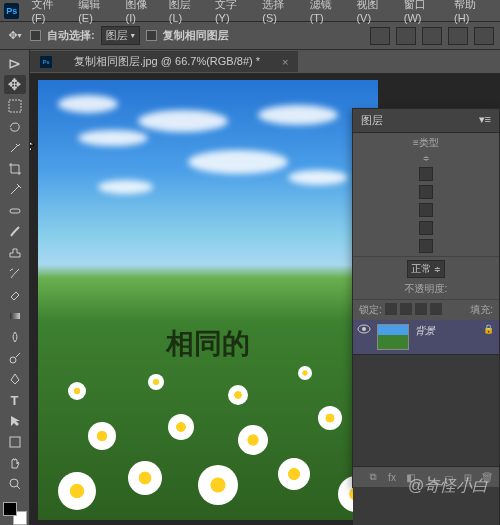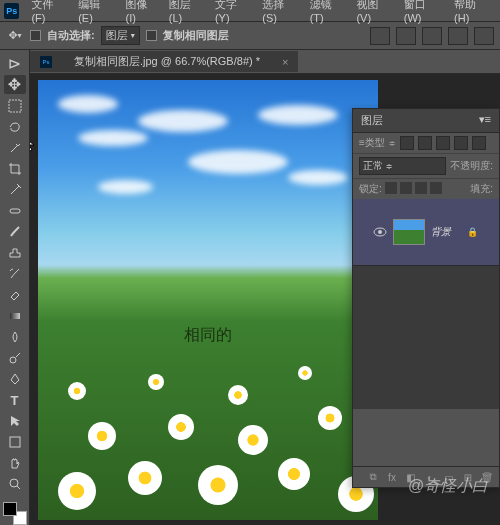--- a/index.html
+++ b/index.html
@@ -23,31 +23,31 @@
 .bg-sw { position: absolute; width: 14px; height: 14px; background: #fff; border: 1px solid #aaa; bottom: 0; right: 0; }
 .canvas-area { flex: 1; background: #262626; position: relative; overflow: hidden; }
 .doc-tab { background: #535353; display: flex; align-items: center; height: 24px; border-bottom: 1px solid #2a2a2a; }
 .tab { background: #3a3a3a; color: #ccc; font-size: 11px; padding: 3px 10px; display: flex; align-items: center; gap: 22px; }
 .tab-icon { width: 12px; height: 12px; background: #001e36; color: #31a8ff; font-size: 6px; display: flex; align-items: center; justify-content: center; border-radius: 1px; }
 .tab-close { color: #999; }
 .canvas { position: absolute; top: 30px; left: 8px; width: 340px; height: 440px; background: linear-gradient(to bottom, #2474d4 0%, #4a9ee8 20%, #87ceeb 35%, #a8d8f0 42%, #6ab050 45%, #3d8030 55%, #2d6020 100%); overflow: hidden; }
 .cloud { position: absolute; background: rgba(255,255,255,0.85); border-radius: 50%; filter: blur(3px); }
 .daisy { position: absolute; width: 20px; height: 20px; }
 .daisy::before { content: ''; position: absolute; inset: 0; background: radial-gradient(circle, #ffd020 0% 25%, #fff 28% 100%); border-radius: 50%; }
-.center-text { position: absolute; top: 245px; left: 0; right: 0; text-align: center; color: #1a3010; font-size: 16px; font-weight: normal; }
+.center-text { position: absolute; top: 245px; left: 0; right: 0; text-align: center; color: #1a3010; font-size: 28px; font-weight: bold; }
 .cursor { position: absolute; top: 85px; left: -8px; width: 18px; height: 18px; }
 .layers-panel { position: absolute; top: 108px; right: 0; width: 148px; height: 380px; background: #535353; border: 1px solid #2a2a2a; box-shadow: -2px 2px 8px rgba(0,0,0,0.3); }
 .panel-header { background: #424242; padding: 4px 8px; font-size: 11px; color: #ccc; border-bottom: 1px solid #2a2a2a; display: flex; justify-content: space-between; }
-.panel-row { display: flex; align-items: center; padding: 3px 6px; gap: 4px; font-size: 10px; color: #aaa; border-bottom: 1px solid #424242; }
+.panel-row { display: flex; align-items: center; padding: 3px 6px; gap: 4px; font-size: 10px; color: #aaa; border-bottom: 1px solid #424242; flex-direction: column; }
 .filter-icon { width: 14px; height: 14px; background: #3a3a3a; border: 1px solid #2a2a2a; }
 .panel-dd { background: #3a3a3a; border: 1px solid #2a2a2a; font-size: 10px; color: #ccc; padding: 1px 3px; flex: 1; }
 .lock-row { display: flex; padding: 3px 6px; gap: 3px; font-size: 10px; color: #aaa; }
 .lock-icon { width: 12px; height: 12px; background: #3a3a3a; }
 .layer-list { background: #3a3a3a; height: 210px; }
-.layer-item { display: flex; align-items: center; padding: 20px; gap: 6px; background: #4a4a6a; border-bottom: 1px solid #2a2a2a; }
+.layer-item { display: flex; padding: 4px; gap: 6px; background: #4a4a6a; border-bottom: 1px solid #2a2a2a; }
 .eye-icon { width: 14px; height: 10px; }
 .layer-thumb { width: 32px; height: 26px; background: linear-gradient(to bottom, #4a9ee8 0% 40%, #3d8030 40% 100%); border: 1px solid #888; }
 .layer-name { color: #ddd; font-size: 10px; font-style: italic; }
 .panel-footer { position: absolute; bottom: 0; left: 0; right: 0; display: flex; justify-content: flex-end; padding: 3px 4px; gap: 3px; background: #535353; border-top: 1px solid #2a2a2a; }
 .footer-icon { width: 16px; height: 14px; color: #999; display: flex; align-items: center; justify-content: center; font-size: 10px; }
 .watermark { position: absolute; bottom: 28px; right: 12px; color: rgba(255,255,255,0.55); font-size: 16px; font-style: italic; }
 .chev { font-size: 8px; }
 </style>
 </head>
 <body>

